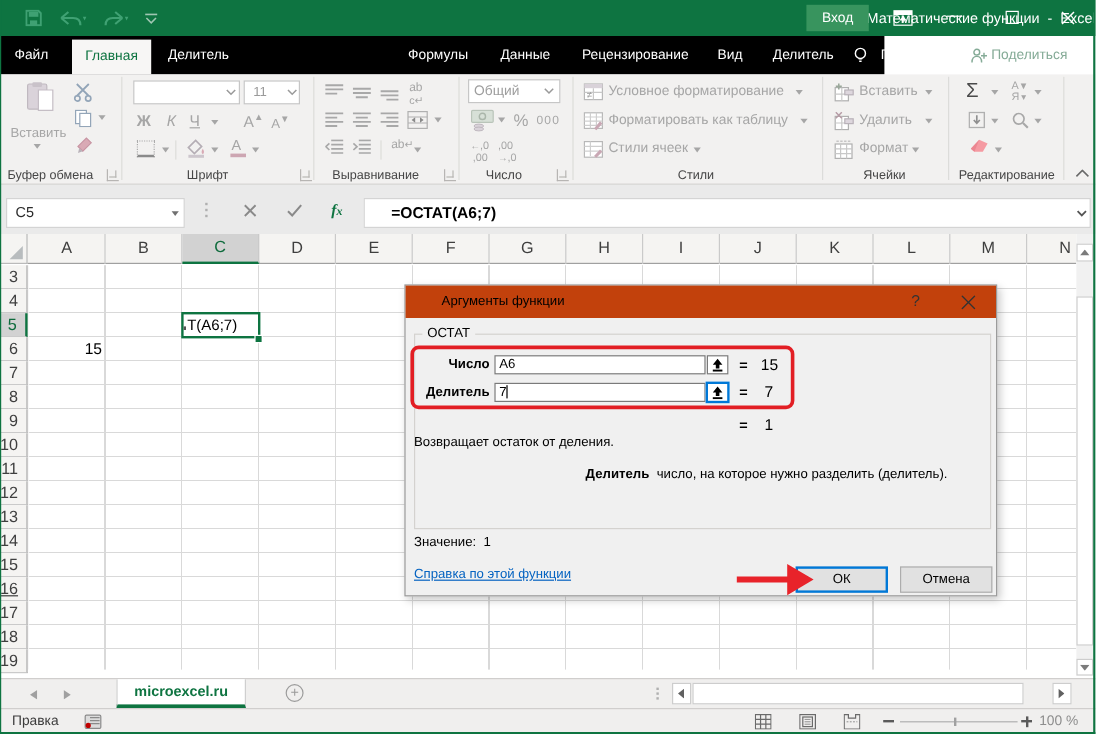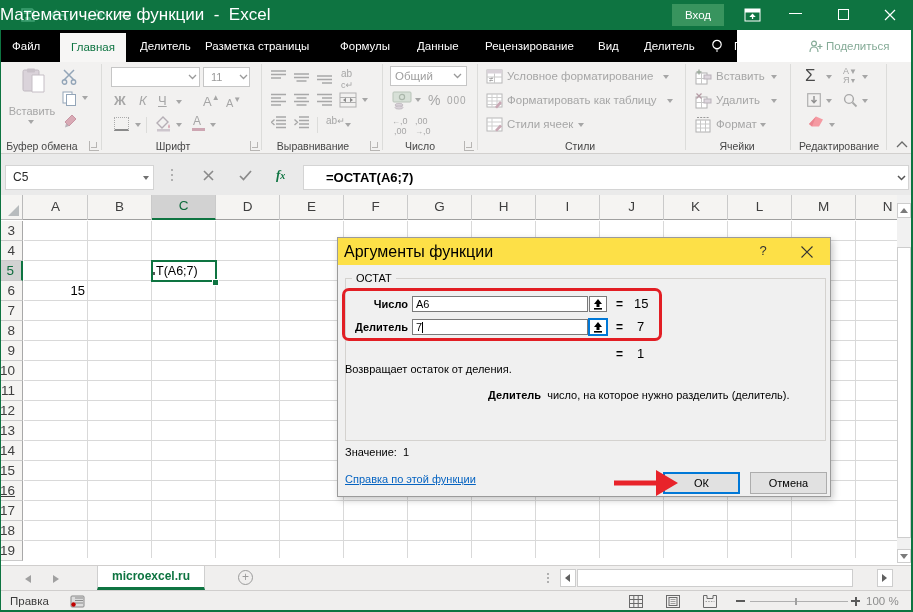--- a/index.html
+++ b/index.html
@@ -24,21 +24,21 @@
 #fxbox{position:absolute;left:303px;top:11px;width:606px;height:25px;background:#fff;border:1px solid #d4d4d4;line-height:23px;padding-left:22px;color:#000;font-size:13px;font-weight:bold}
 
 #sheet{position:absolute;left:0;top:195px;width:897px;height:368px;background:#fff;overflow:hidden}
 #colhead{position:absolute;left:0;top:0;width:897px;height:25px;background:#f5f4f2;border-bottom:1px solid #a0a0a0}
 .ch{position:absolute;top:0;height:25px;line-height:24px;text-align:center;color:#3f3f3f;border-right:1px solid #cacaca;font-size:13.5px}
 .rh{position:absolute;left:0;width:23px;height:20px;line-height:19px;text-align:right;padding-right:7px;color:#3f3f3f;border-bottom:1px solid #cacaca;border-right:1px solid #a8a8a8;background:#f5f4f2;font-size:13.5px}
 #grid{position:absolute;left:24px;top:26px;width:873px;height:337px;
  background-image:repeating-linear-gradient(to right,transparent 0 63px,#d9d9d9 63px 64px),repeating-linear-gradient(to bottom,transparent 0 19px,#d9d9d9 19px 20px)}
 
 #dlg{position:absolute;left:337px;top:237px;width:494px;height:260px;background:#f0f0f0;border:1px solid #9b9b9b;box-shadow:2px 3px 7px rgba(0,0,0,.22)}
-#dlgtitle{position:absolute;left:0;top:0;width:100%;height:27px;background:#fde047;line-height:27px;padding-left:6px;font-size:16px;color:#000}
+#dlgtitle{position:absolute;left:0;top:0;width:100%;height:27px;background:#c2410c;line-height:27px;padding-left:30px;font-size:11px;color:#000}
 .input{position:absolute;height:16px;background:#fff;border:1px solid #7a7a7a;font-size:11px;line-height:14px;padding-left:3px;color:#000}
 .collapse{position:absolute;width:18px;height:16px;background:#fff;border:1px solid #7a7a7a}
 .btn{position:absolute;width:77px;height:22px;background:#e1e1e1;border:1px solid #adadad;text-align:center;line-height:20px;font-size:11px;color:#000}
 
 #tabstrip{position:absolute;left:0;top:565px;width:913px;height:25px;background:#f0efee;border-top:1px solid #d0cecd}
 #statusbar{position:absolute;left:0;top:590px;width:913px;height:22px;background:#f0efee;border-top:1px solid #d0cecd}
 #greenframe{position:absolute;left:0;top:0;width:913px;height:612px;border-left:1px solid #0e7441;border-right:2px solid #0e7441;border-bottom:2px solid #0e7441;pointer-events:none;z-index:99}
 </style></head>
 <body>
 <div id="win">
@@ -53,39 +53,38 @@
         <path d="M2 6 L8 1 M2 6 L8 11 M2 6 h10 q6 0 6 6" fill="none" stroke="#3fa173" stroke-width="1.8"></path>
         <path d="M20 5 l3 0 l-1.5 3 z" fill="#3fa173"></path>
       </svg>
   <svg class="abs" style="left:84px;top:9px" width="24" height="14" viewBox="0 0 24 14">
         <path d="M18 6 L12 1 M18 6 L12 11 M18 6 h-8 q-6 0 -6 6" fill="none" stroke="#3fa173" stroke-width="1.8"></path>
         <path d="M20 5 l3 0 l-1.5 3 z" fill="#3fa173"></path>
       </svg>
   <svg class="abs" style="left:120px;top:11px" width="12" height="9" viewBox="0 0 12 9">
         <path d="M1 1h10M2 4l4 4 4-4" fill="none" stroke="#9fc6b2" stroke-width="1.3"></path>
       </svg>
-  <div class="abs" style="left:0;right:0;top:0;height:30px;text-align:left;line-height:30px;color:#fff;font-size:17px">Математические функции&nbsp; -&nbsp; Excel</div>
+  <div class="abs" style="left:0;right:0;top:0;height:30px;text-align:right;line-height:30px;color:#fff;font-size:12px">Математические функции&nbsp; -&nbsp; Excel</div>
   <div class="abs" style="left:672px;top:4px;width:52px;height:22px;background:#38945e;color:#fff;text-align:center;line-height:22px;font-size:11.5px">Вход</div>
   <svg class="abs" style="left:744px;top:8px" width="17" height="14" viewBox="0 0 17 14">
         <rect x="1" y="1" width="15" height="12" fill="none" stroke="#fff" stroke-width="1"></rect>
         <rect x="1" y="1" width="15" height="3.5" fill="#fff"></rect>
         <path d="M8.5 5.5 l3.2 3.5 h-6.4 z" fill="#fff"></path>
         <rect x="7.9" y="7" width="1.3" height="4" fill="#fff"></rect>
       </svg>
   <div class="abs" style="left:789px;top:13px;width:13px;height:1.4px;background:#fff"></div>
   <div class="abs" style="left:838px;top:9px;width:11px;height:11px;border:1.2px solid #fff"></div>
   <svg class="abs" style="left:884px;top:9px" width="12" height="12" viewBox="0 0 12 12">
         <path d="M1 1 L11 11 M11 1 L1 11" stroke="#fff" stroke-width="1.2"></path>
       </svg>
 </div>
 
 <div id="tabrow">
   <span class="tab" style="left:12px">Файл</span>
   <span class="tab" style="left:140px">Делитель</span>
-  <span class="tab" style="left:205px">Разметка страницы</span>
   <span class="tab" style="left:340px">Формулы</span>
   <span class="tab" style="left:417px">Данные</span>
   <span class="tab" style="left:485px">Рецензирование</span>
   <span class="tab" style="left:598px">Вид</span>
   <span class="tab" style="left:644px">Делитель</span>
   <svg class="abs" style="left:711px;top:9px" width="12" height="15" viewBox="0 0 12 15">
         <circle cx="6" cy="5.5" r="4.2" fill="none" stroke="#fff" stroke-width="1.2"></circle>
         <path d="M4.5 10 h3 M5 12 h2" stroke="#fff" stroke-width="1.2"></path>
       </svg>
   <span class="tab" style="left:734px">Помощн</span>

